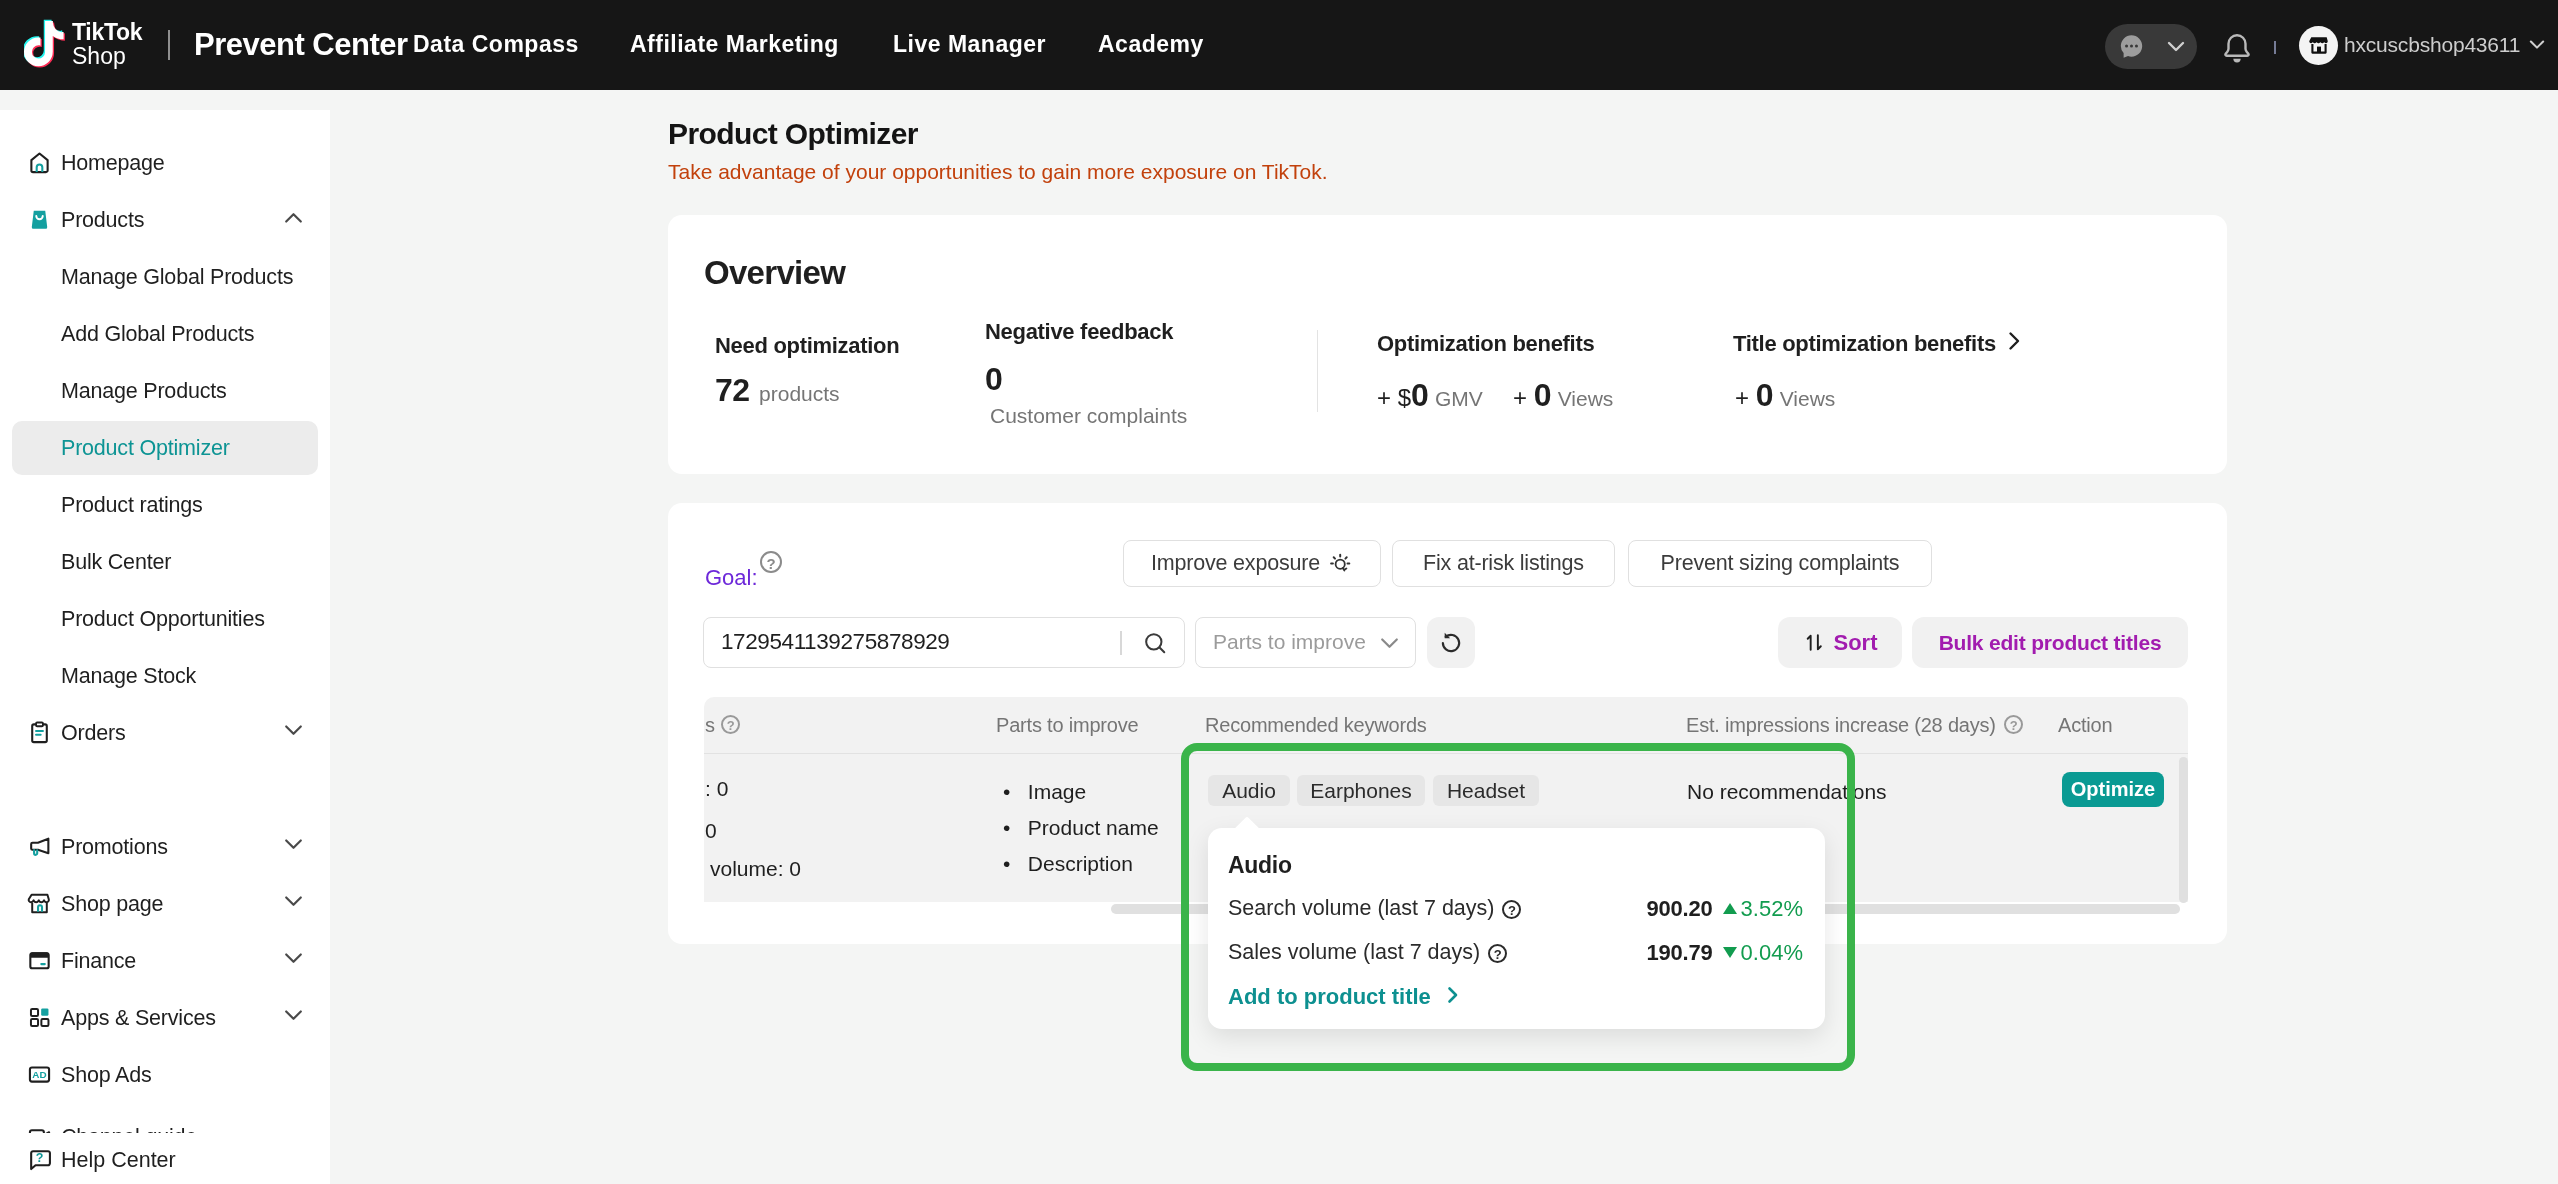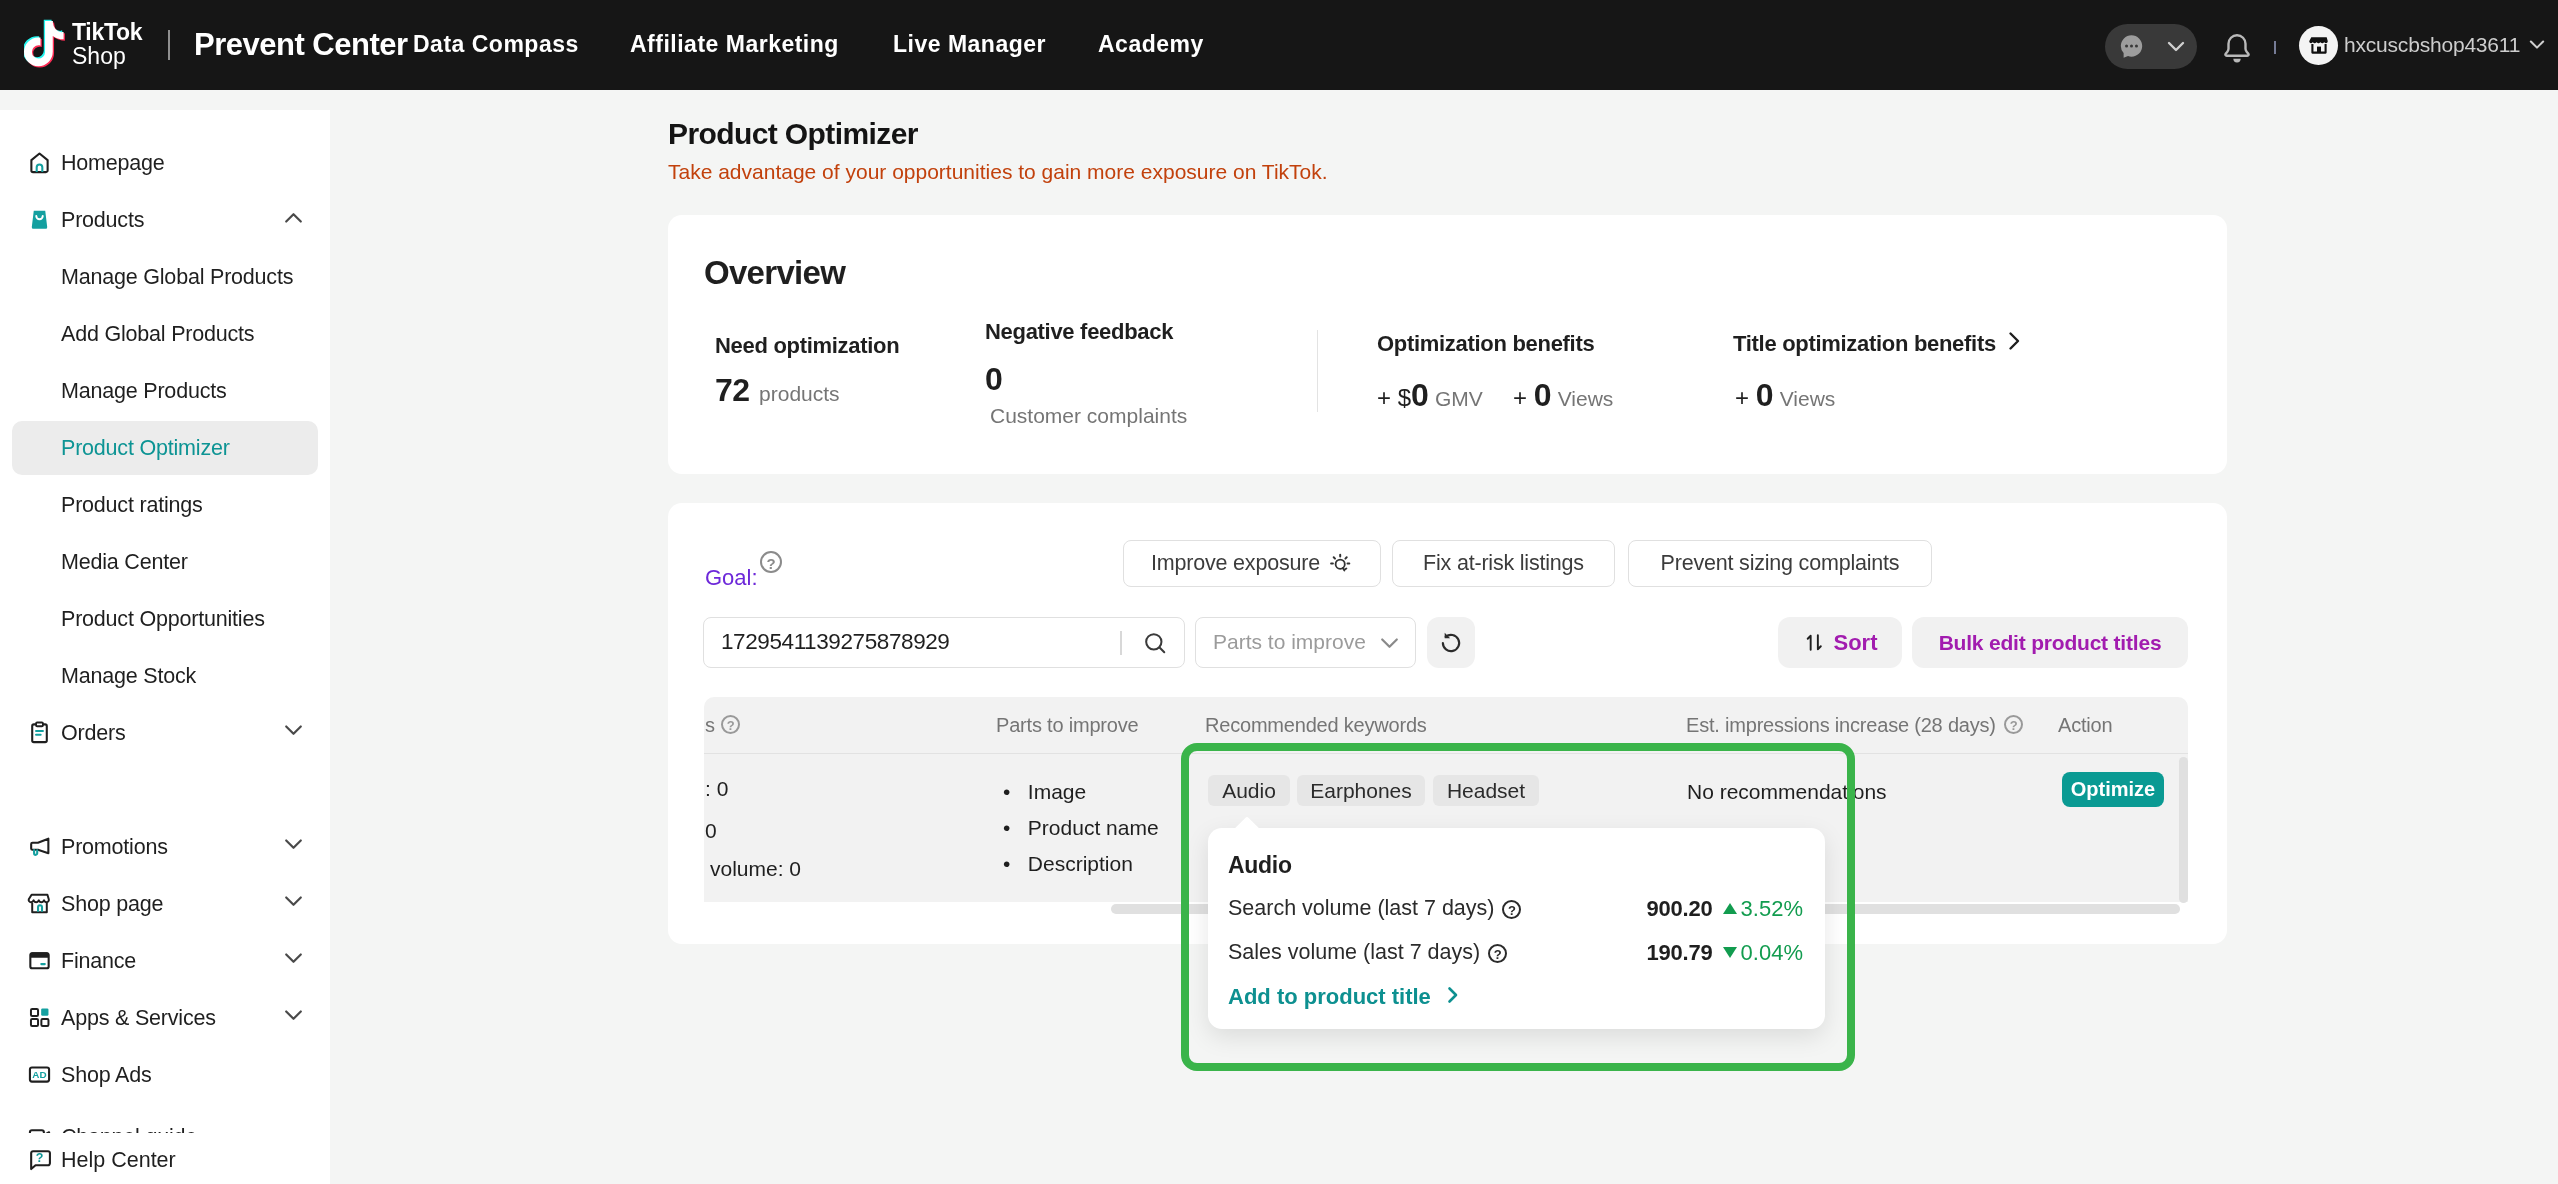--- a/index.html
+++ b/index.html
@@ -152,21 +152,21 @@
   <div class="mi sub" style="top:252px">
       <div class="lb">Manage Products</div>
     </div>
   <div class="mi sub" style="top:309px">
       <div class="lb" style="color:#0d9494">Product Optimizer</div>
     </div>
   <div class="mi sub" style="top:366px">
       <div class="lb">Product ratings</div>
     </div>
   <div class="mi sub" style="top:423px">
-      <div class="lb">Media Center</div>
+      <div class="lb">Bulk Center</div>
     </div>
   <div class="mi sub" style="top:480px">
       <div class="lb">Product Opportunities</div>
     </div>
   <div class="mi sub" style="top:537px">
       <div class="lb">Manage Stock</div>
     </div>
   <div class="mi" style="top:594px">
     <svg class="ic" viewBox="0 0 24 24">
         <rect x="5" y="4.2" width="14" height="17" rx="1.6" fill="none" stroke="#1f1f1f" stroke-width="2"></rect>

